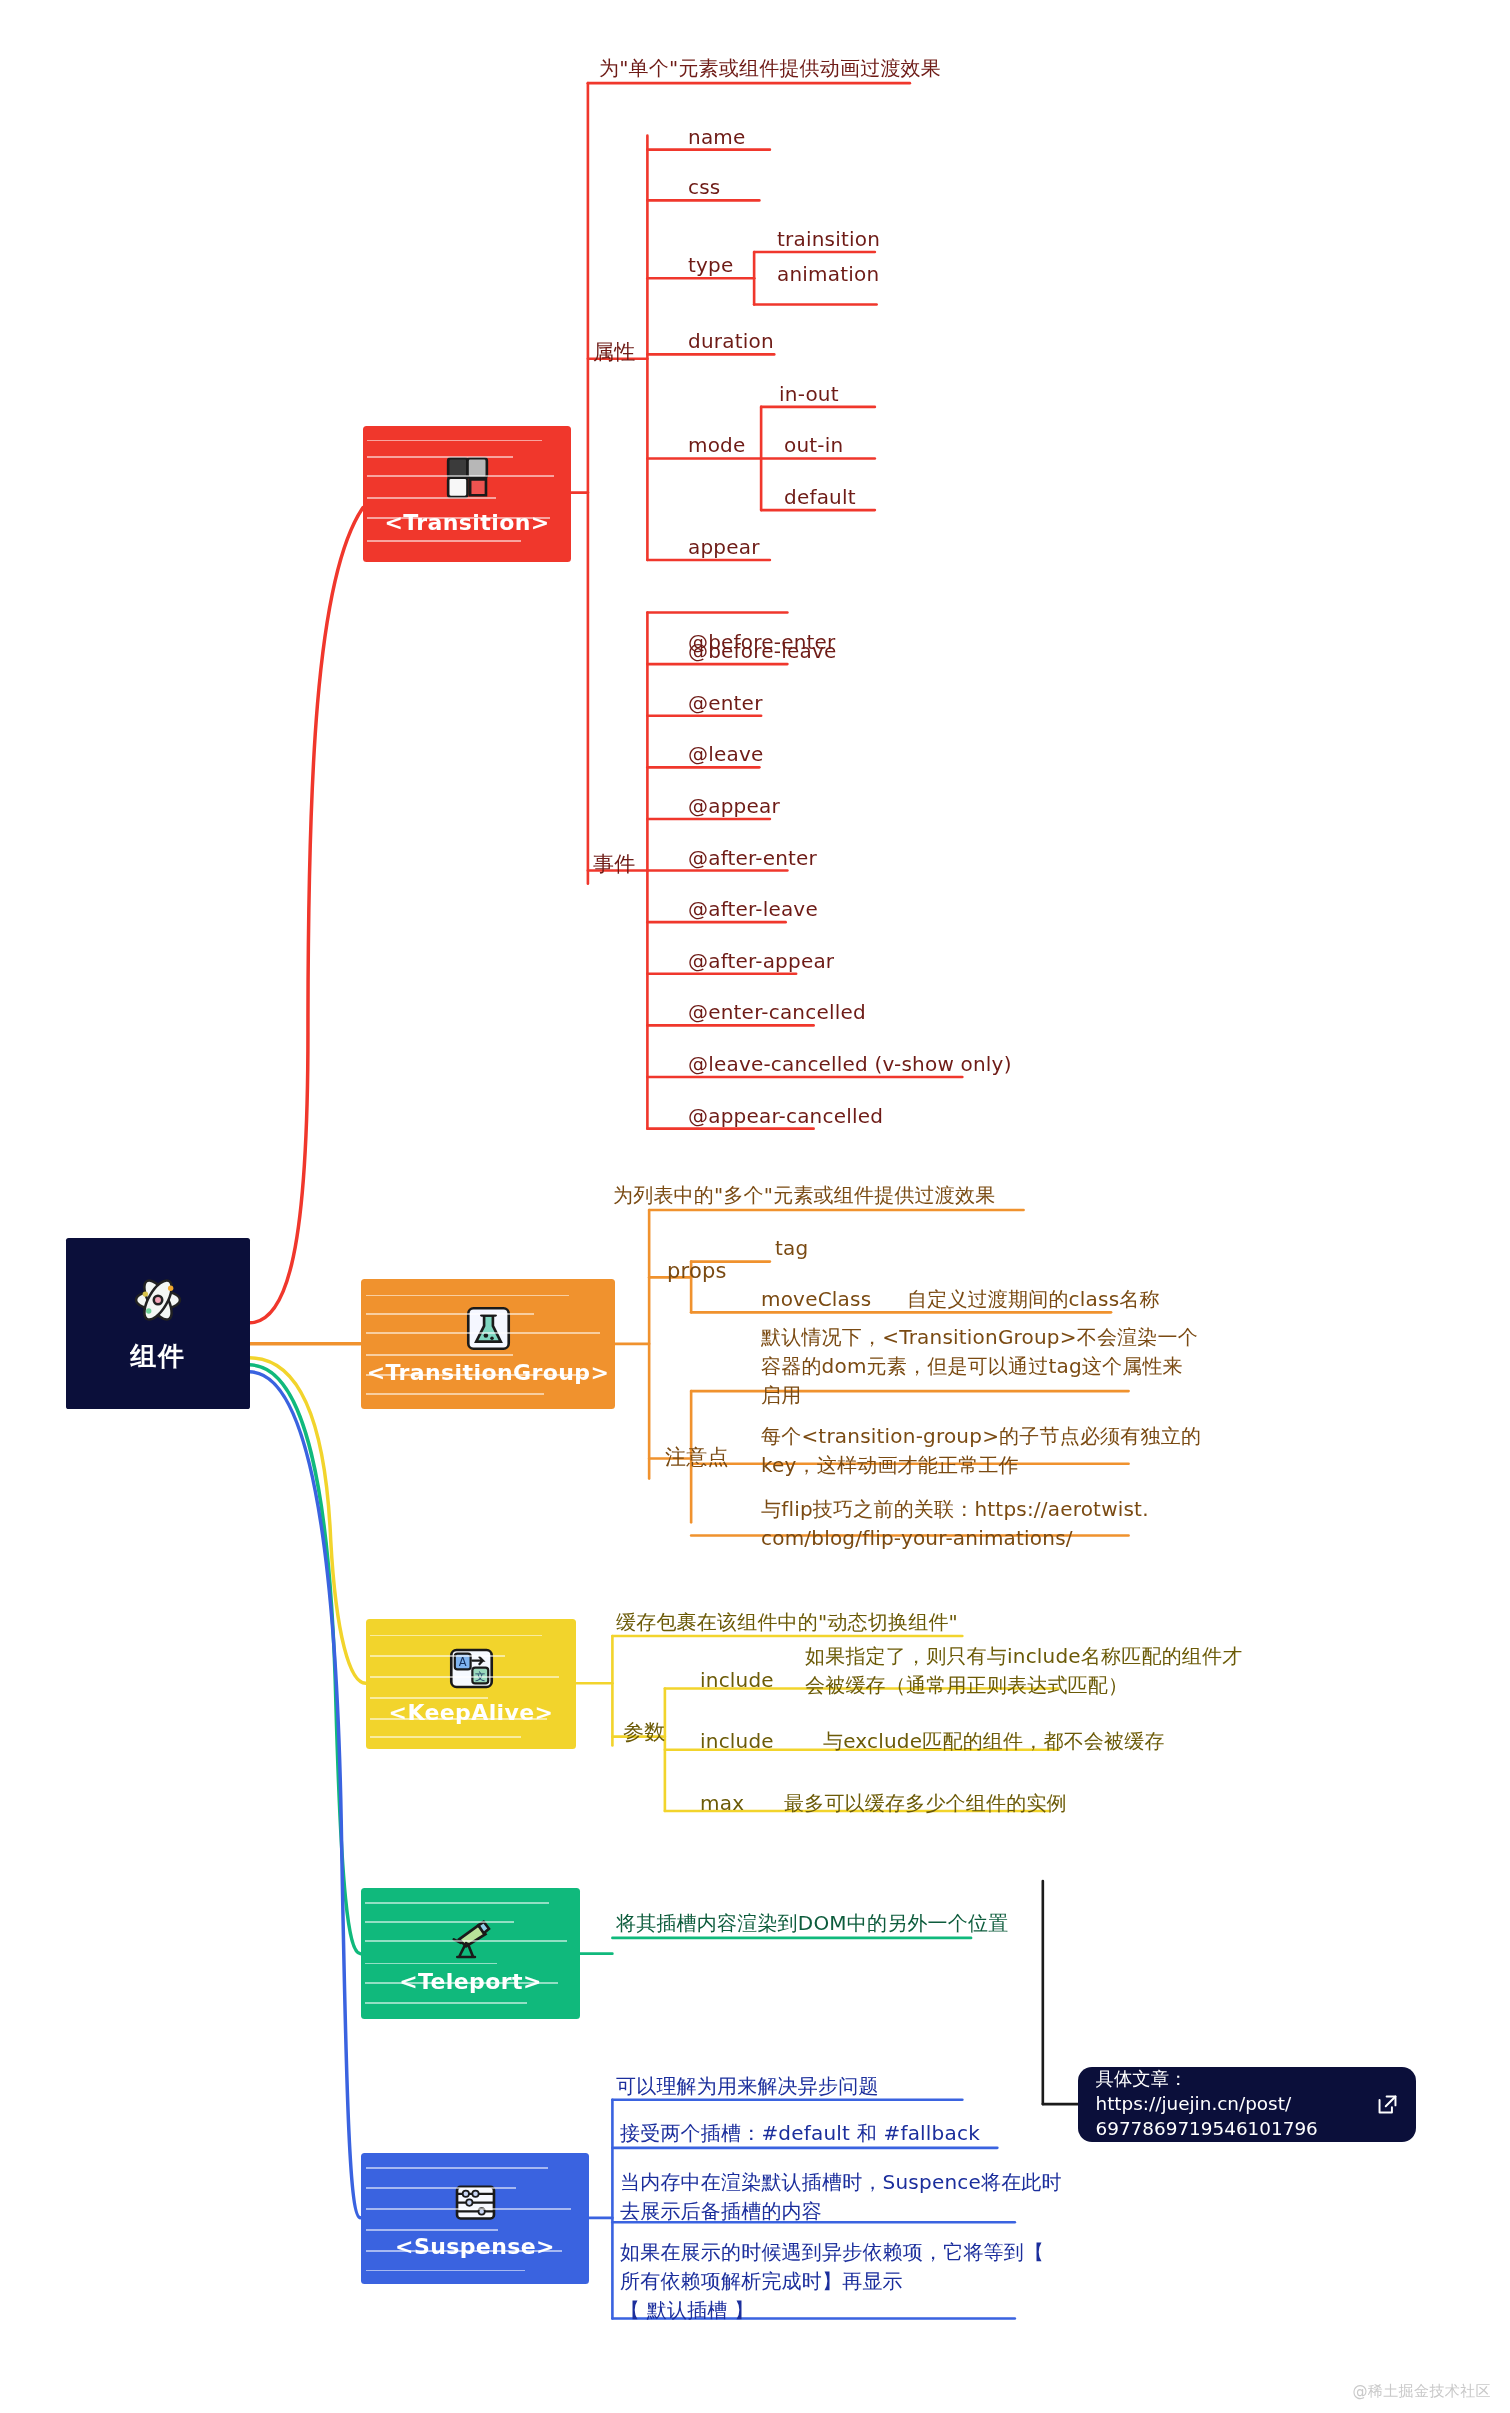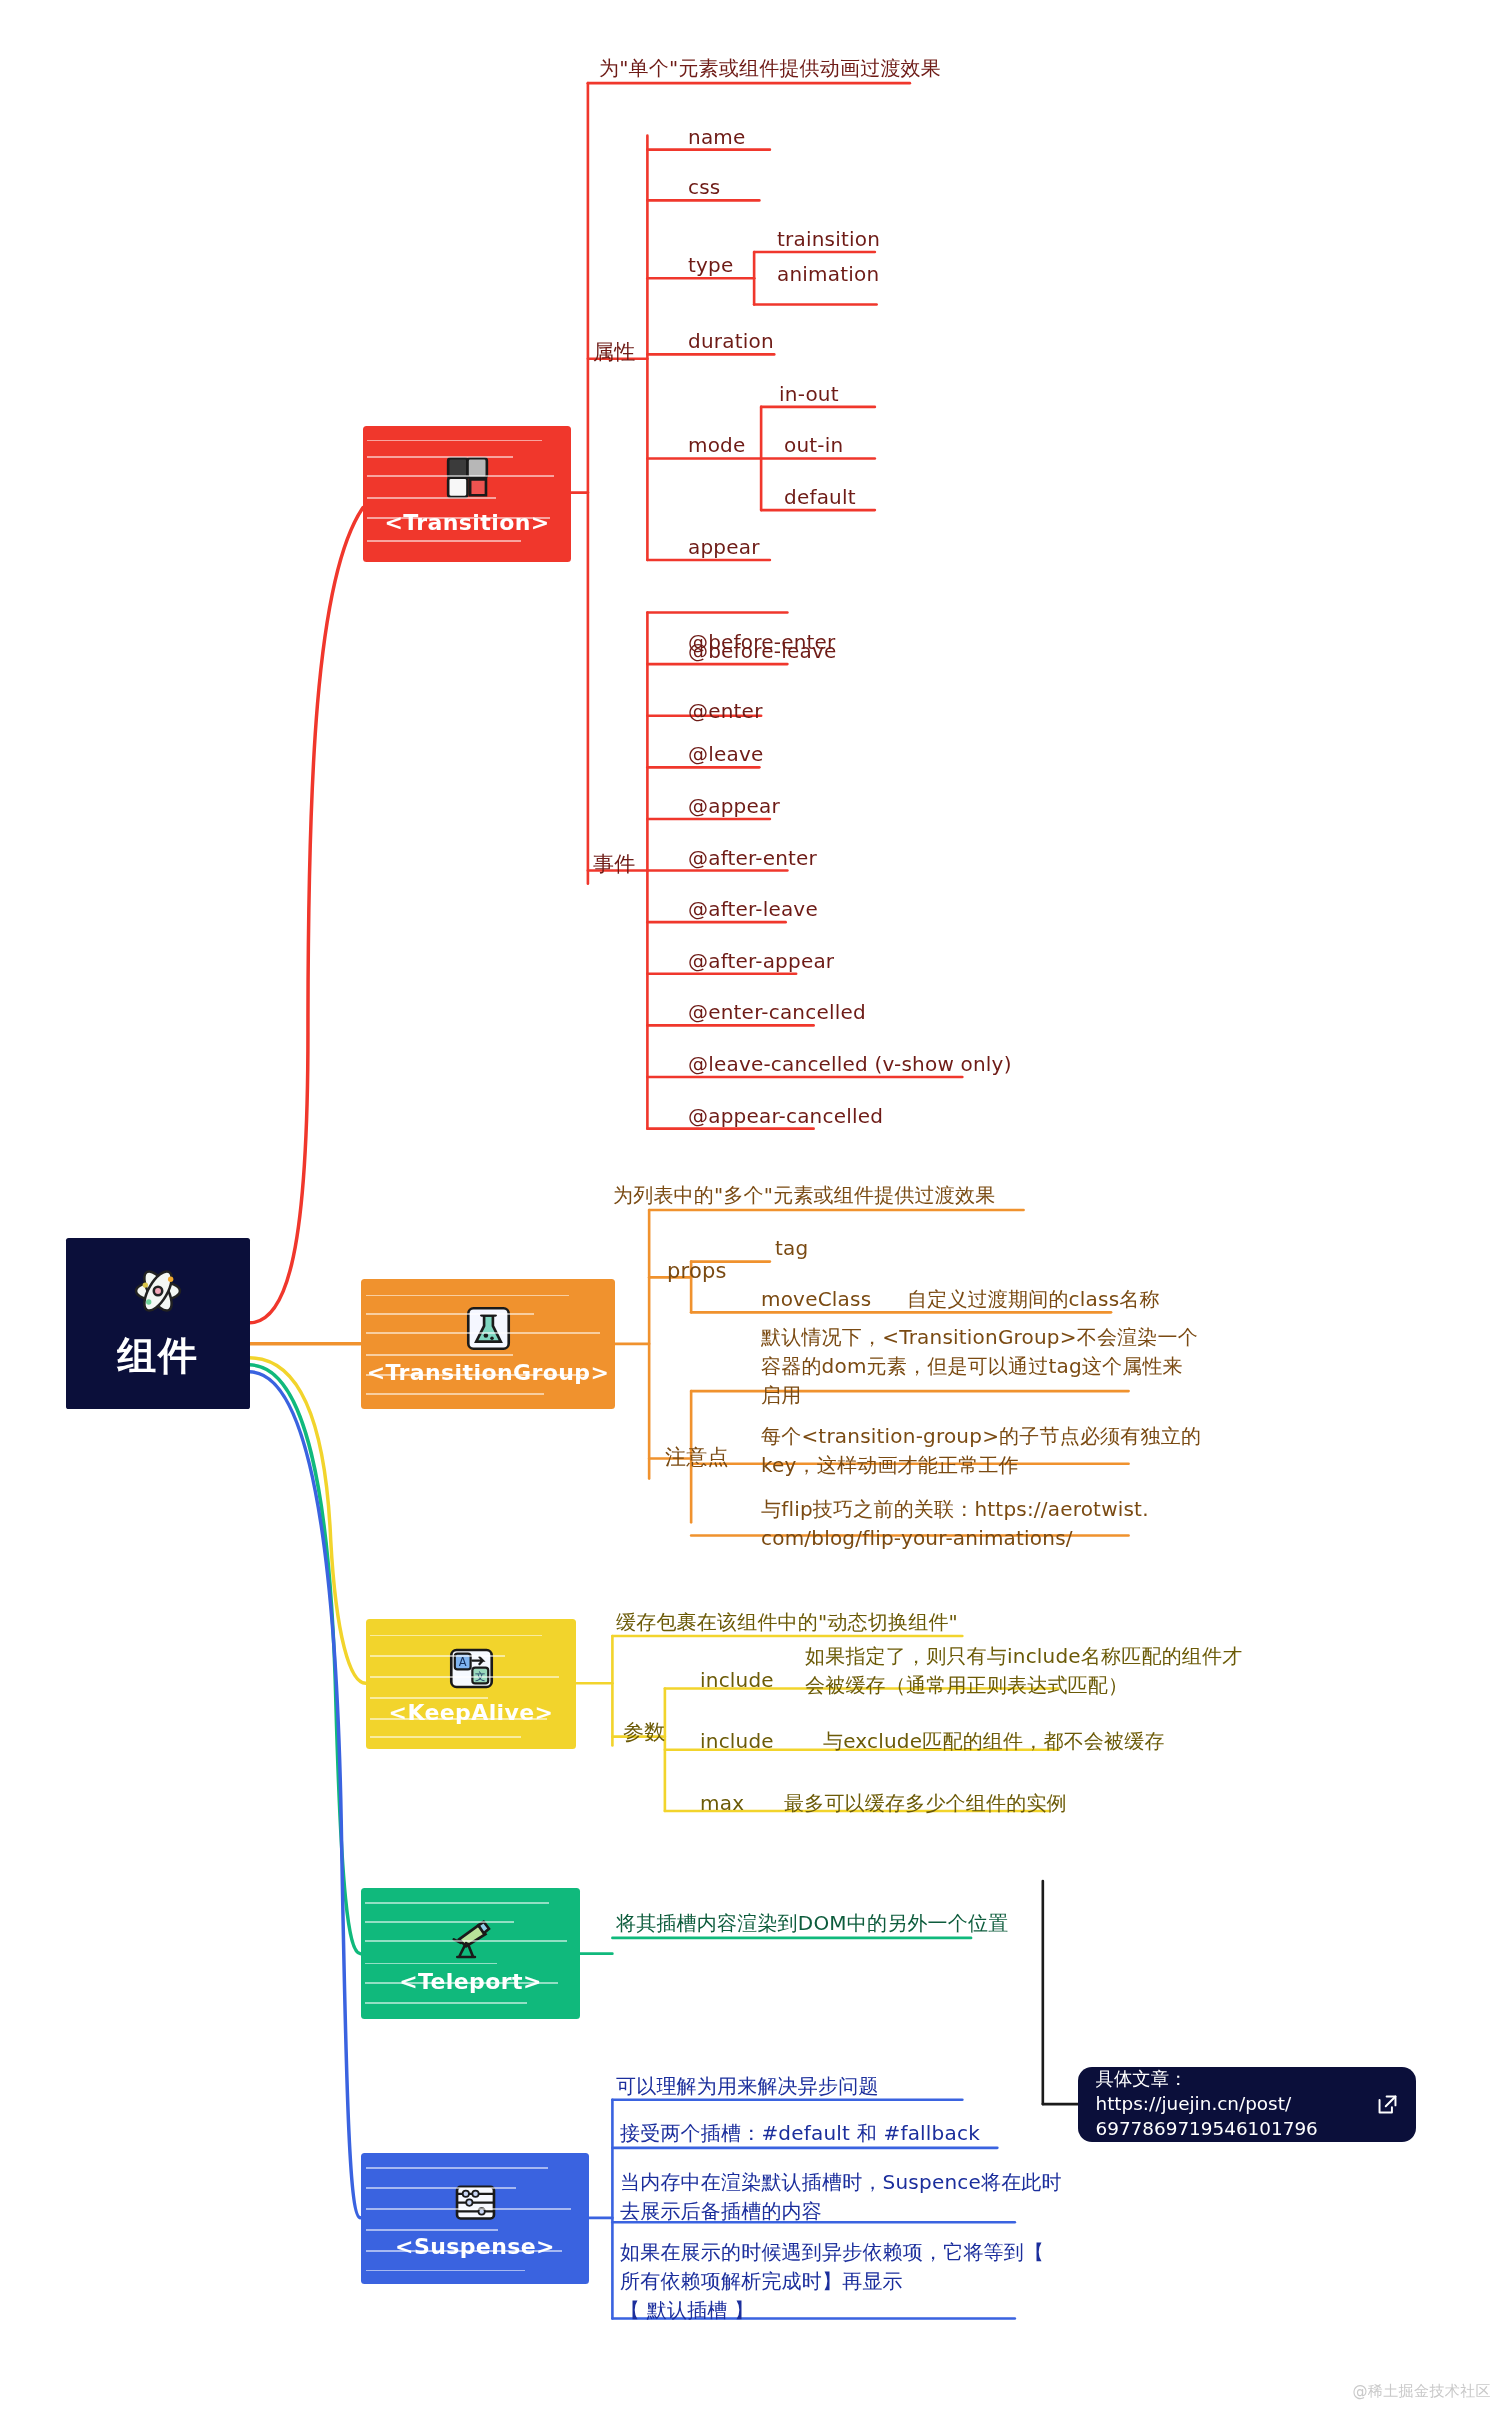--- a/index.html
+++ b/index.html
@@ -31,21 +31,21 @@
 
   
   #root-node {
     left:66px; top:1238px; width:184px; height:171px;
     background:#0b0f3a;
     color:#fff;
     border-radius:2.6px;
     display:flex; flex-direction:column; justify-content:center; align-items:center;
     gap:8.8px;
   }
-  #root-node .rlabel { font-size:39px; font-weight:600; letter-spacing:1.8px; }
+  #root-node .rlabel { font-size:26px; font-weight:600; letter-spacing:1.8px; }
 
   
   .branch {
     display:flex; flex-direction:column; align-items:center; justify-content:center;
     color:#fff; border-radius:3.5px; gap:5.3px;
   }
   .branch .btitle { font-size:22px; font-weight:700; letter-spacing:0.4px; }
   .branch .bicon { font-size:0; line-height:0; }
 
   #n-transition      { left:363px; top:426px;  width:208px; height:136px; background:#f0372c; }
@@ -307,21 +307,21 @@
   <div class="leaf red" style="left:688px; top:327px;">duration</div>
   <div class="leaf red" style="left:688px; top:431px;">mode</div>
   <div class="leaf red" style="left:779px; top:380px;">in-out</div>
   <div class="leaf red" style="left:784px; top:431px;">out-in</div>
   <div class="leaf red" style="left:784px; top:483px;">default</div>
   <div class="leaf red" style="left:688px; top:533px;">appear</div>
 
   <div class="leaf red mid" style="left:593px; top:849px;">事件</div>
   <div class="leaf red" style="left:688px; top:585px;margin-top:43px;">@before-enter</div>
   <div class="leaf red" style="left:688px; top:637px;">@before-leave</div>
-  <div class="leaf red" style="left:688px; top:689px;margin-top:8px;">@enter</div>
+  <div class="leaf red" style="left:688px; top:689px;">@enter</div>
   <div class="leaf red" style="left:688px; top:740px;">@leave</div>
   <div class="leaf red" style="left:688px; top:792px;">@appear</div>
   <div class="leaf red" style="left:688px; top:844px;">@after-enter</div>
   <div class="leaf red" style="left:688px; top:895px;">@after-leave</div>
   <div class="leaf red" style="left:688px; top:947px;text-align:center;">@after-appear</div>
   <div class="leaf red" style="left:688px; top:998px;">@enter-cancelled</div>
   <div class="leaf red" style="left:688px; top:1050px;">@leave-cancelled (v-show only)</div>
   <div class="leaf red" style="left:688px; top:1102px;">@appear-cancelled</div>
 
   <div class="leaf orange" style="left:613px; top:1181px;">为列表中的"多个"元素或组件提供过渡效果</div>

